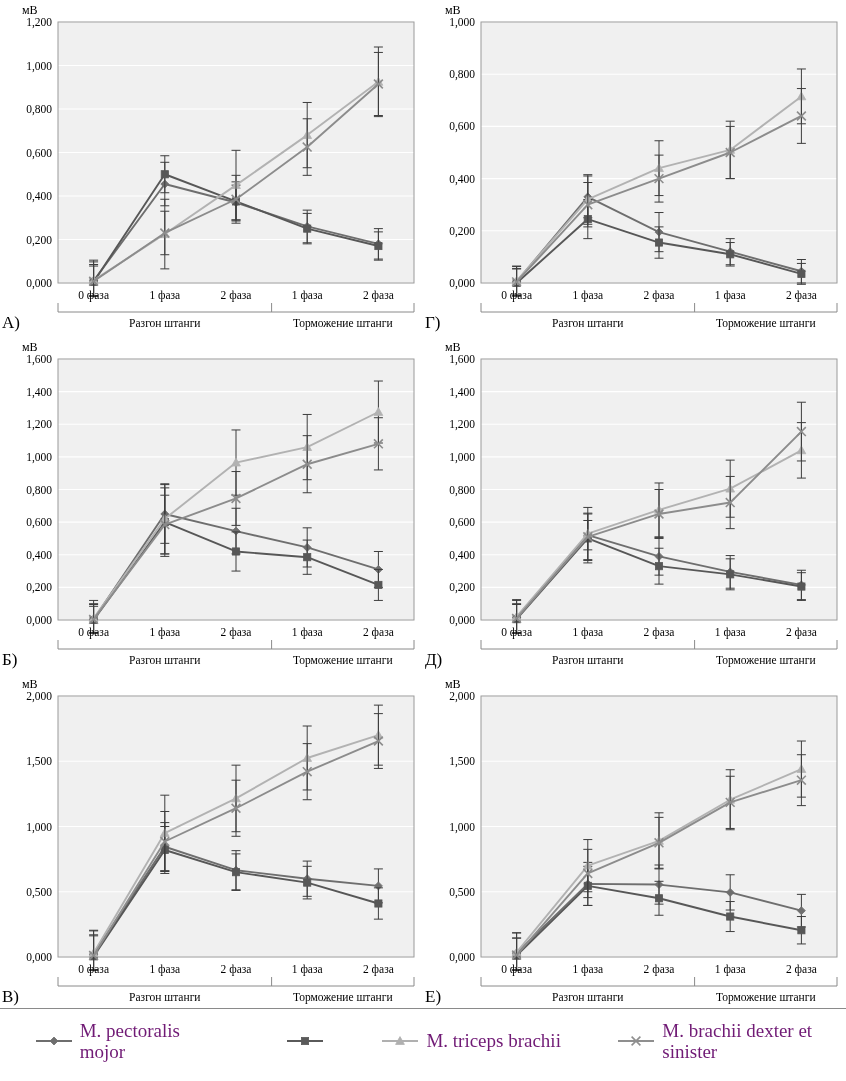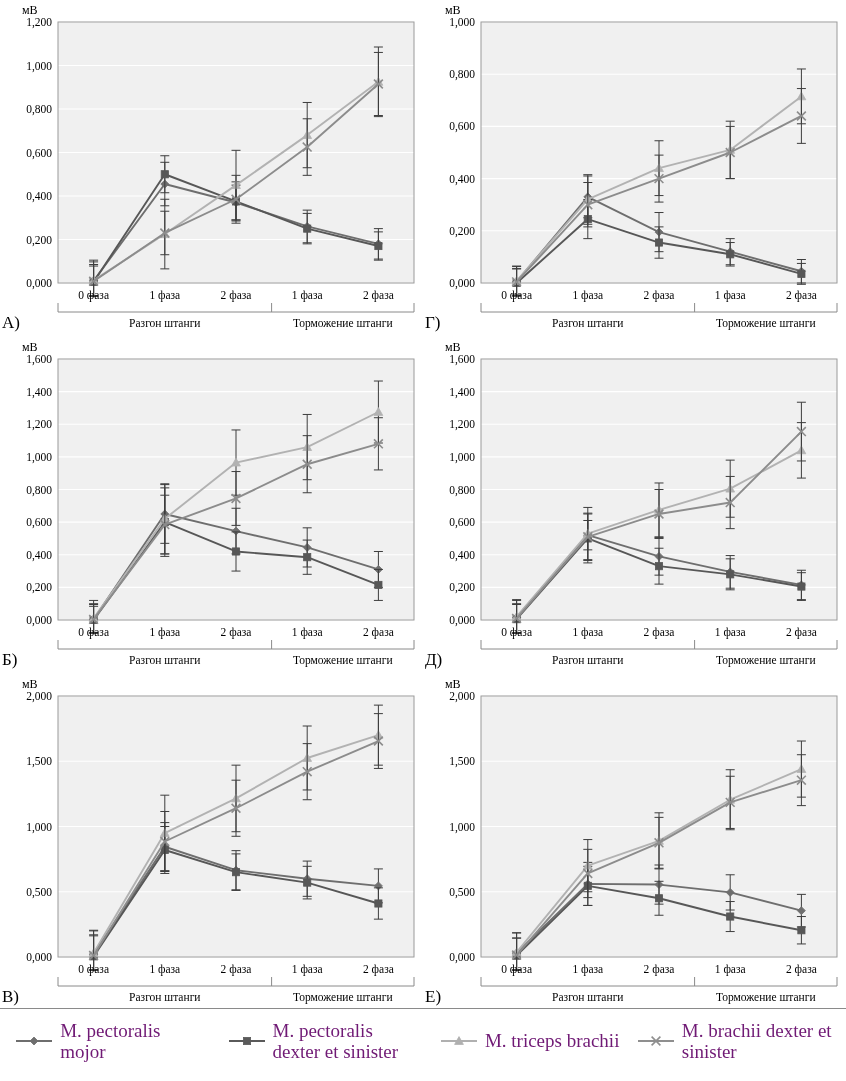--- a/index.html
+++ b/index.html
@@ -852,21 +852,20 @@
       </svg>
       <span class="legend-text">M. pectoralis mojor</span>
     </div>
     <div class="legend-item">
       <svg width="40" height="16" class="legend-sym">
         <line x1="2" y1="8" x2="38" y2="8" stroke="#5a5a5a" stroke-width="1.9"></line>
         <g>
           <rect x="16.4" y="4.4" width="7.2" height="7.2" fill="#5a5a5a" stroke="#5a5a5a" stroke-width="0.8"></rect>
         </g>
       </svg>
-      <span class="legend-text">M. pectoralis dexter et sinister</span>
     </div>
     <div class="legend-item">
       <svg width="40" height="16" class="legend-sym">
         <line x1="2" y1="8" x2="38" y2="8" stroke="#b0b0b0" stroke-width="1.9"></line>
         <g>
           <polygon points="20,3.6 24.4,11.4 15.6,11.4" fill="#b0b0b0" stroke="#b0b0b0" stroke-width="0.8"></polygon>
         </g>
       </svg>
       <span class="legend-text">M. triceps brachii</span>
     </div>

